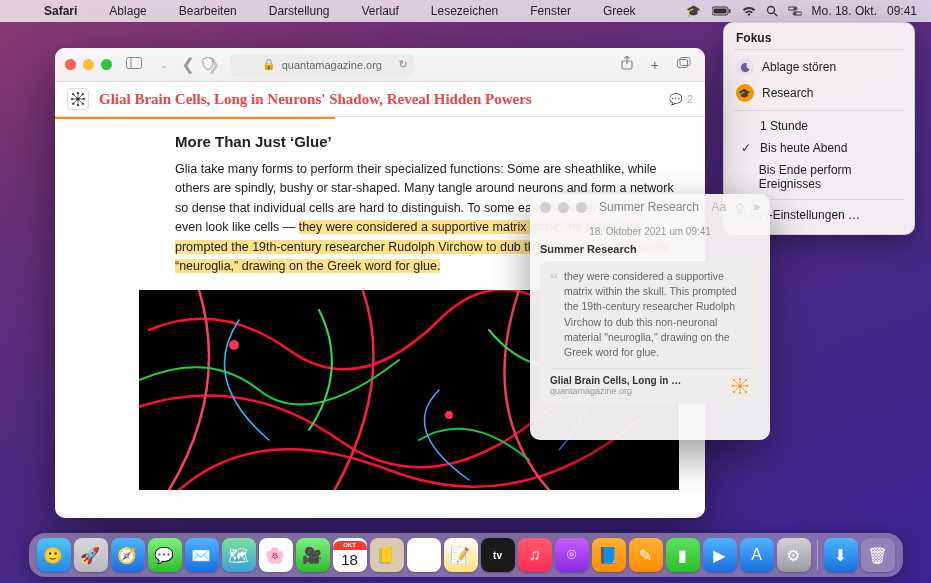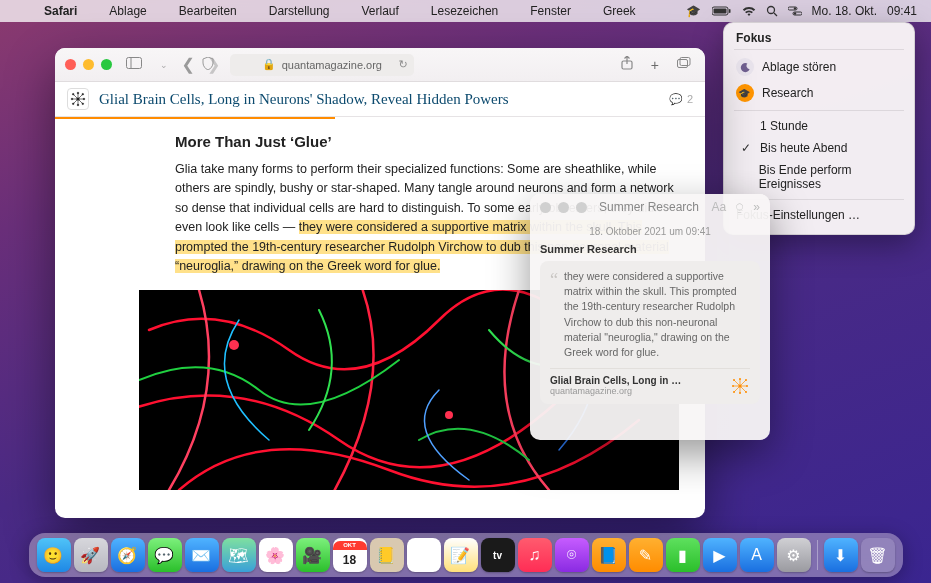--- a/index.html
+++ b/index.html
@@ -34,21 +34,21 @@
 .sf-btn { color:#6b6b6b; font-size:12px; padding:2px 4px; }
 .nav-arr { display:flex; gap:12px; color:#9a9a9a; }
 .addr { flex:1; max-width:320px; margin:0 auto; height:22px; background:#eeeceb; border-radius:5px; display:flex; align-items:center; justify-content:center; gap:6px; font-size:11px; color:#666; position:relative; }
 .addr .lock { color:#7a7a7a; }
 .addr .rl { position:absolute; right:6px; color:#8a8a8a; }
 .addr .sh { position:absolute; left:-28px; color:#8a8a8a; }
 
 .tabstrip { height:35px; border-bottom:1px solid #e6e3e5; display:flex; align-items:center; padding:0 12px; gap:10px; }
 .tabstrip .favicon { width:22px; height:22px; border-radius:4px; background:#fff; border:1px solid #ddd; display:flex; align-items:center; justify-content:center; }
 .tabstrip .favicon svg{width:16px;height:16px}
-.tabstrip .title { font-family:Georgia,"Times New Roman",serif; font-weight:400; font-size:15px; color:#0c4a6e; flex:1; white-space:nowrap; overflow:hidden; text-overflow:ellipsis; }
+.tabstrip .title { font-family:Georgia,"Times New Roman",serif; font-weight:700; font-size:15px; color:#ef4444; flex:1; white-space:nowrap; overflow:hidden; text-overflow:ellipsis; }
 .tabstrip .cmt { display:flex; align-items:center; gap:4px; color:#aaa; font-size:11px; }
 .orangebar{height:2px;background:#ff8c00;width:280px;margin-left:0}
 
 .content { flex:1; overflow:hidden; padding:14px 24px 0 120px; font-family:Georgia,"Times New Roman",serif; color:#222; }
 .content h2 { font-size:15px; font-weight:700; margin-bottom:10px; }
 .content p { font-size:12.5px; line-height:1.55; }
 .content mark { background:#ffe18a; color:inherit; }
 .content .img { margin-top:14px; margin-left:-36px; width:540px; height:200px; background:#000; position:relative; overflow:hidden; }
 .neuron-bg{position:absolute;inset:0;}
 
@@ -309,21 +309,21 @@
     <div class="app" style="background: linear-gradient(rgb(79, 195, 247), rgb(30, 136, 229)); color: rgb(255, 255, 255);">🙂</div>
     <div class="app" style="background: linear-gradient(rgb(215, 215, 220), rgb(184, 184, 192)); color: rgb(255, 255, 255);">🚀</div>
     <div class="app" style="background: linear-gradient(rgb(79, 179, 255), rgb(26, 111, 224)); color: rgb(255, 255, 255);">🧭</div>
     <div class="app" style="background: linear-gradient(rgb(124, 240, 124), rgb(43, 191, 43)); color: rgb(255, 255, 255);">💬</div>
     <div class="app" style="background: linear-gradient(rgb(79, 179, 255), rgb(26, 111, 224)); color: rgb(255, 255, 255);">✉️</div>
     <div class="app" style="background: linear-gradient(rgb(126, 224, 160), rgb(58, 160, 216)); color: rgb(255, 255, 255);">🗺</div>
     <div class="app" style="background: rgb(255, 255, 255); color: rgb(255, 255, 255);">🌸</div>
     <div class="app" style="background: linear-gradient(rgb(124, 240, 124), rgb(43, 191, 43)); color: rgb(255, 255, 255);">🎥</div>
     <div class="app" style="background: rgb(255, 255, 255); color: rgb(255, 255, 255); flex-direction: column; font-size: 7px;">
       <div style="background:#ff3b30;color:#fff;width:100%;text-align:center;border-radius:7px 7px 0 0;line-height:9px;font-size:6px;font-weight:700">OKT</div>
-      <div style="color:#222;font-size:12px;font-weight:700;line-height:20px">18</div>
+      <div style="color:#222;font-size:15px;font-weight:400;line-height:20px">18</div>
     </div>
     <div class="app" style="background: rgb(217, 201, 176); color: rgb(255, 255, 255);">📒</div>
     <div class="app" style="background: rgb(255, 255, 255); color: rgb(255, 255, 255);">☑</div>
     <div class="app" style="background: linear-gradient(rgb(255, 255, 255), rgb(255, 224, 122)); color: rgb(255, 255, 255);">📝</div>
     <div class="app" style="background: rgb(26, 26, 26); color: rgb(255, 255, 255); font-size: 10px; font-weight: 700;">tv</div>
     <div class="app" style="background: linear-gradient(rgb(255, 91, 110), rgb(255, 45, 85)); color: rgb(255, 255, 255);">♫</div>
     <div class="app" style="background: linear-gradient(rgb(198, 92, 255), rgb(138, 43, 226)); color: rgb(255, 255, 255);">⌾</div>
     <div class="app" style="background: linear-gradient(rgb(255, 176, 48), rgb(255, 140, 0)); color: rgb(255, 255, 255);">📘</div>
     <div class="app" style="background: linear-gradient(rgb(255, 176, 48), rgb(255, 140, 0)); color: rgb(255, 255, 255);">✎</div>
     <div class="app" style="background: linear-gradient(rgb(94, 224, 94), rgb(43, 191, 43)); color: rgb(255, 255, 255);">▮</div>

